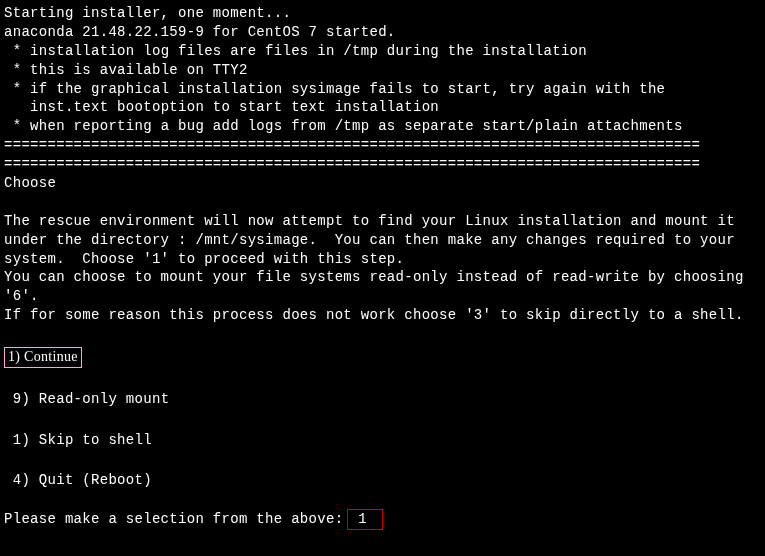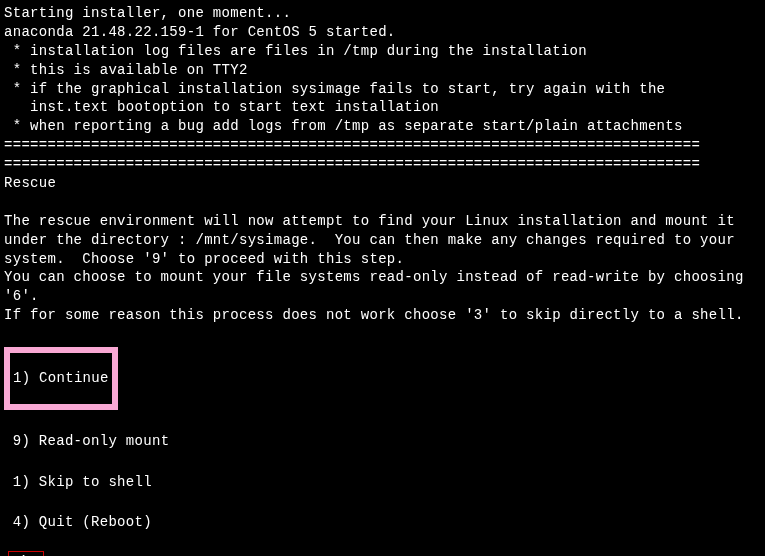--- a/index.html
+++ b/index.html
@@ -21,22 +21,23 @@
     }
     .line {
       white-space: pre-wrap;
       word-break: break-word;
     }
     .blank {
       height: 1.35em;
     }
     .highlight-box {
       display: inline-block;
-      border: 6px solid #f9a8d4;
-      padding: 16px 3px;
+      border: 1px solid #f9a8d4;
+      padding: 0px 3px;
+      font-family: Liberation Serif, serif;
     }
     .prompt-row {
       display: flex;
       align-items: center;
       flex-wrap: wrap;
     }
     .input-box {
       display: inline-block;
       border: 1px solid #cc0000;
       padding: 0px 10px;
@@ -45,33 +46,33 @@
       text-align: left;
     }
     .option-line {
       margin-top: 3px;
     }
   </style>
 </head>
 <body>
 
 <div class="line">Starting installer, one moment...</div>
-<div class="line">anaconda 21.48.22.159-1 for CentOS 5 started.</div>
+<div class="line">anaconda 21.48.22.159-9 for CentOS 7 started.</div>
 <div class="line"> * installation log files are files in /tmp during the installation</div>
 <div class="line"> * this is available on TTY2</div>
 <div class="line"> * if the graphical installation sysimage fails to start, try again with the</div>
 <div class="line">   inst.text bootoption to start text installation</div>
 <div class="line"> * when reporting a bug add logs from /tmp as separate start/plain attachments</div>
 <div class="line">================================================================================</div>
 <div class="line">================================================================================</div>
-<div class="line">Rescue</div>
+<div class="line">Choose</div>
 
 <div class="blank"></div>
 
-<div class="line">The rescue environment will now attempt to find your Linux installation and mount it under the directory : /mnt/sysimage.  You can then make any changes required to your system.  Choose '9' to proceed with this step.</div>
+<div class="line">The rescue environment will now attempt to find your Linux installation and mount it under the directory : /mnt/sysimage.  You can then make any changes required to your system.  Choose '1' to proceed with this step.</div>
 <div class="line">You can choose to mount your file systems read-only instead of read-write by choosing '6'.</div>
 <div class="line">If for some reason this process does not work choose '3' to skip directly to a shell.</div>
 
 <div class="blank"></div>
 
 <div class="option-line">
   <span class="highlight-box">
     <span>1) Continue</span>
   </span>
 </div>
@@ -84,14 +85,15 @@
 
 <div class="line option-line">&nbsp;<span>1) Skip to shell</span></div>
 
 <div class="blank"></div>
 
 <div class="line option-line">&nbsp;<span>4) Quit (Reboot)</span></div>
 
 <div class="blank"></div>
 
 <div class="prompt-row">
+  <span>Please make a selection from the above: </span>
   <span class="input-box">1</span>
 </div>
 
 </body></html>

